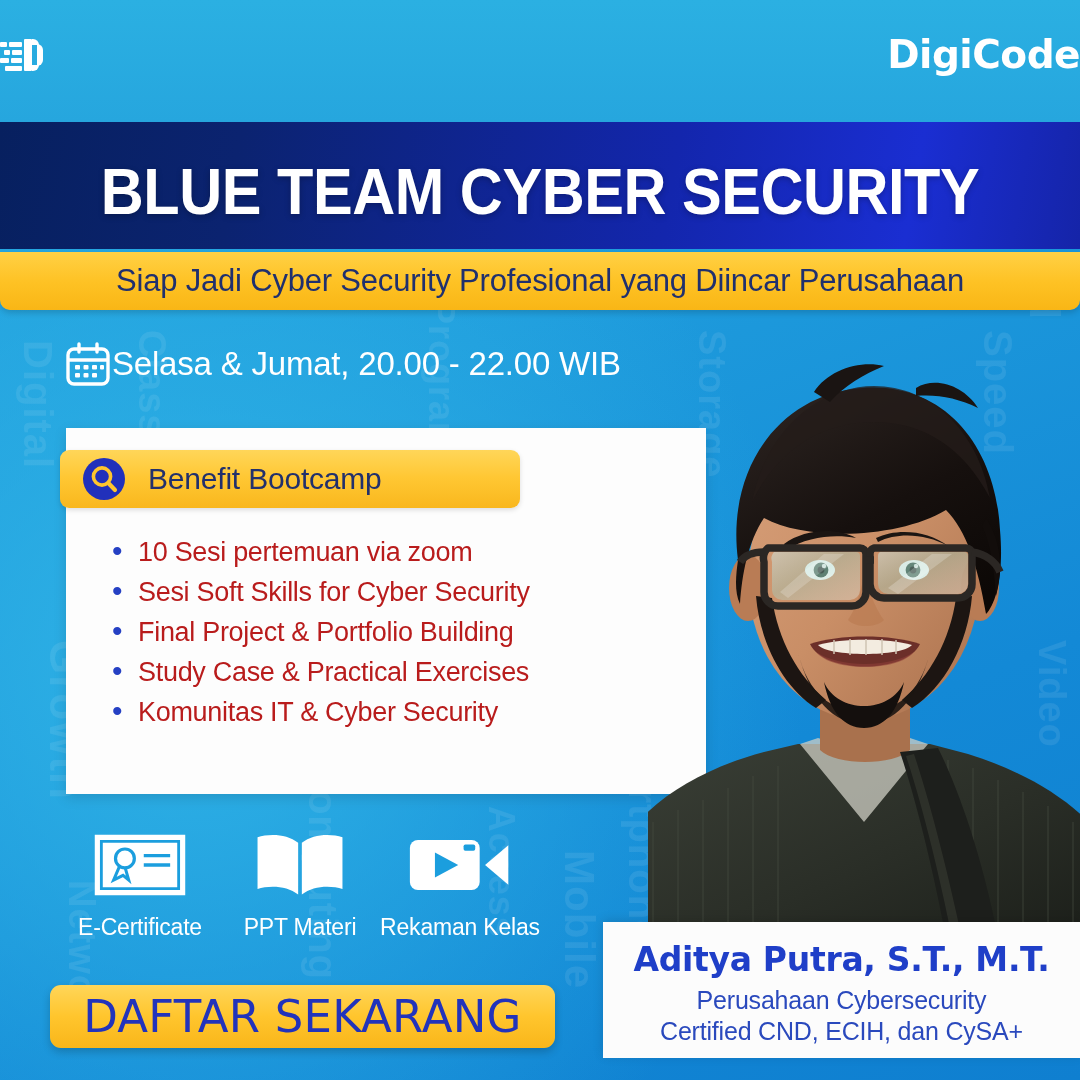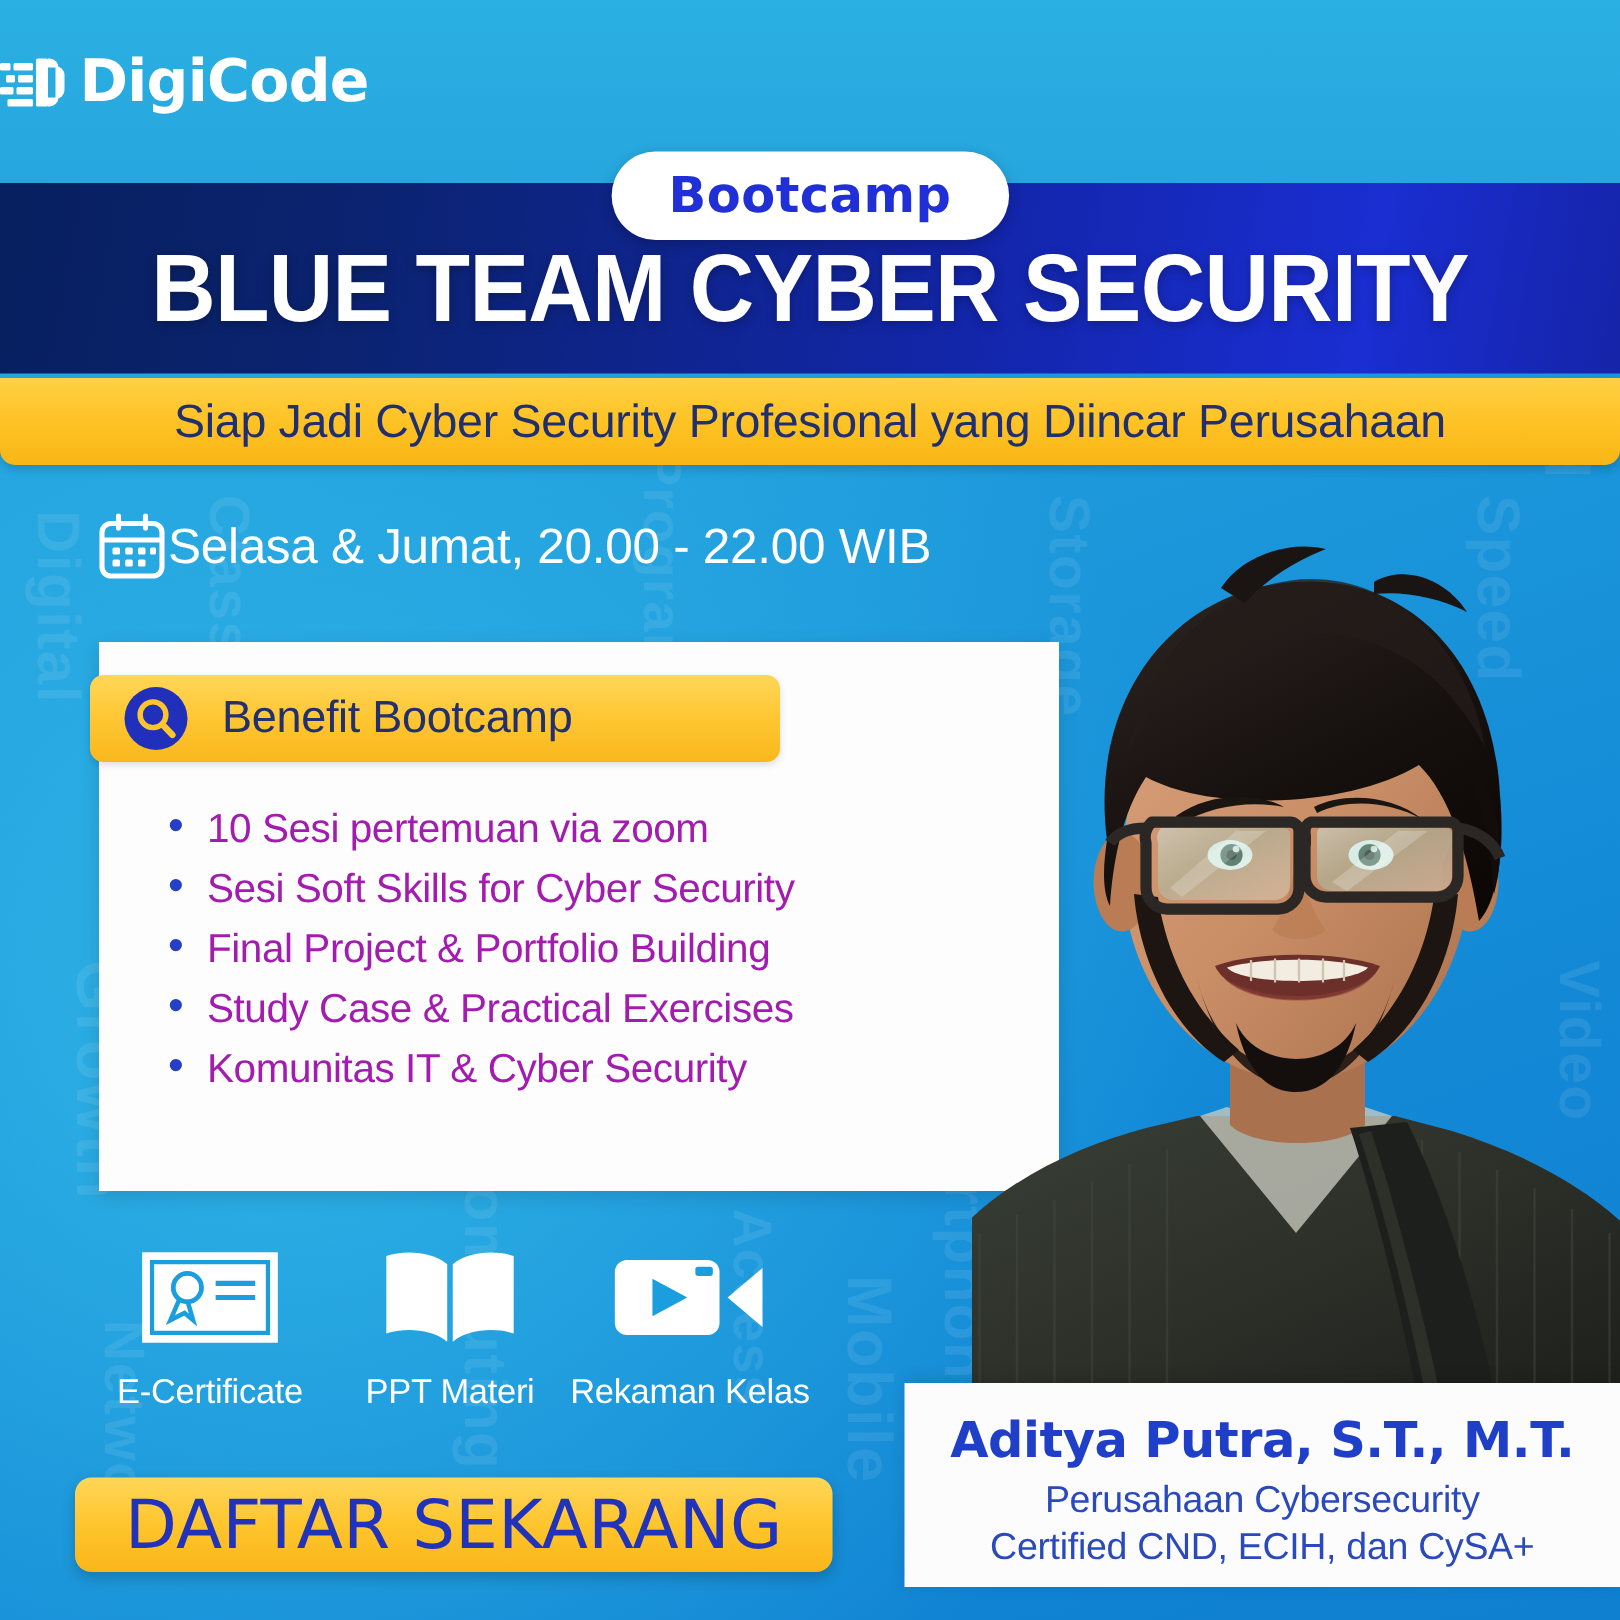--- a/index.html
+++ b/index.html
@@ -30,21 +30,21 @@
     pointer-events:none;
   }
   
   .topband {
     position:absolute; left:0; top:0; width:1080px; height:122px;
     background:linear-gradient(180deg,#2bb0e2 0%,#26a6de 100%);
   }
   
   .logo {
     position:absolute; top:32px; left:0; width:1080px;
-    display:flex; align-items:center; justify-content:flex-start; gap:9px;
+    display:flex; align-items:center; justify-content:space-between; gap:9px;
   }
   .logo-mark { width:44px; height:34px; position:relative; }
   .logo-mark i {
     position:absolute; background:#fff; display:block; border-radius:1px;
   }
   .logo-text {
     color:#fff; font-size:39px; font-weight:700; letter-spacing:-0.5px;
     font-family:"DejaVu Sans", sans-serif;
   }
   
@@ -112,21 +112,21 @@
   }
   .badge-icon { width:44px; height:44px; flex:0 0 44px; }
   .card-badge .blabel {
     color:#22306c; font-size:30px; font-weight:500; letter-spacing:-0.2px;
   }
   .benefits {
     position:absolute; left:42px; top:104px; right:14px;
     list-style:none;
   }
   .benefits li {
-    color:#a21caf; font-size:27px; font-weight:500;
+    color:#b91c1c; font-size:27px; font-weight:500;
     line-height:40px; letter-spacing:-0.3px;
     position:relative; padding-left:30px;
     white-space:nowrap;
   }
   .benefits li::before {
     content:"•"; position:absolute; left:4px; top:-1px;
     color:#2540c4; font-size:30px; line-height:40px;
   }
   
   .features {
@@ -223,23 +223,20 @@
       <i style="left:32px;top:1px;width:7px;height:6px;border-radius:0 6px 0 0"></i>
       <i style="left:32px;top:27px;width:7px;height:6px;border-radius:0 0 6px 0"></i>
       <i style="left:37px;top:6px;width:6px;height:22px;border-radius:0 8px 8px 0"></i>
     </span>
     <span class="logo-text">DigiCode</span>
   </div>
 
   <div class="titleband"></div>
   <div class="maintitle">BLUE TEAM CYBER SECURITY</div>
 
-  <div class="pill">
-    <span>Bootcamp</span>
-  </div>
 
   <div class="subbar">
     <span>Siap Jadi Cyber Security Profesional yang Diincar Perusahaan</span>
   </div>
 
   <div class="schedule">
     <span class="cal-icon">
       <svg viewBox="0 0 48 48" width="48" height="48">
         <rect x="4" y="9" width="40" height="35" rx="6" fill="none" stroke="#ffffff" stroke-width="3.4"></rect>
         <path d="M4 20 H44" stroke="#ffffff" stroke-width="3.4"></path>

